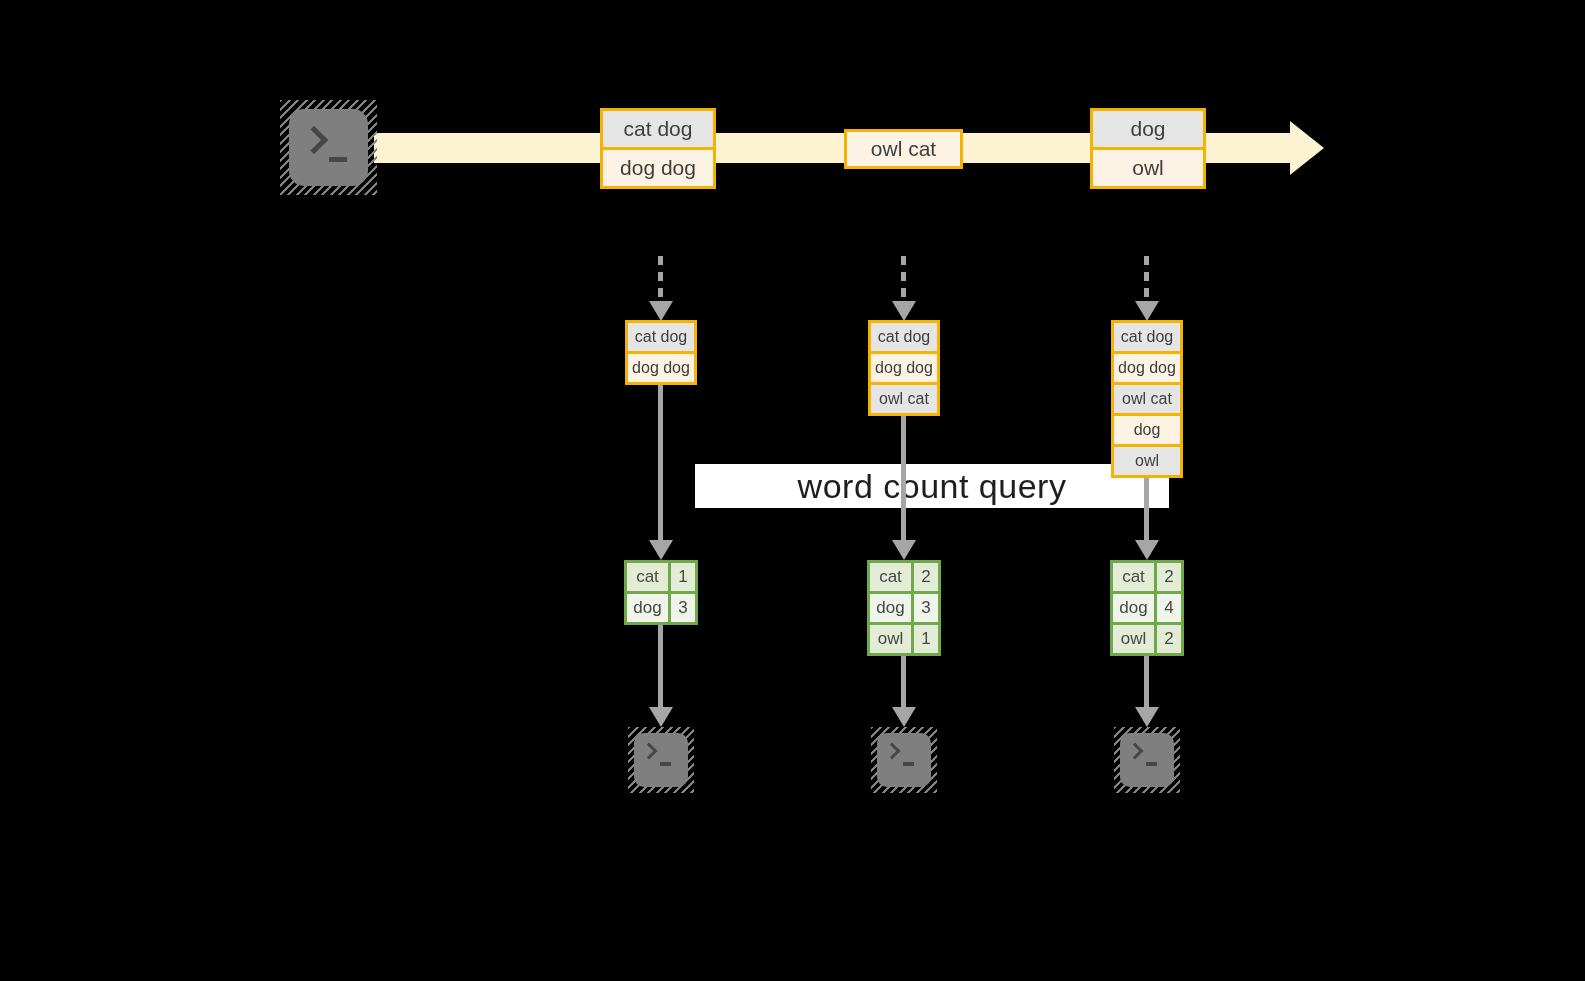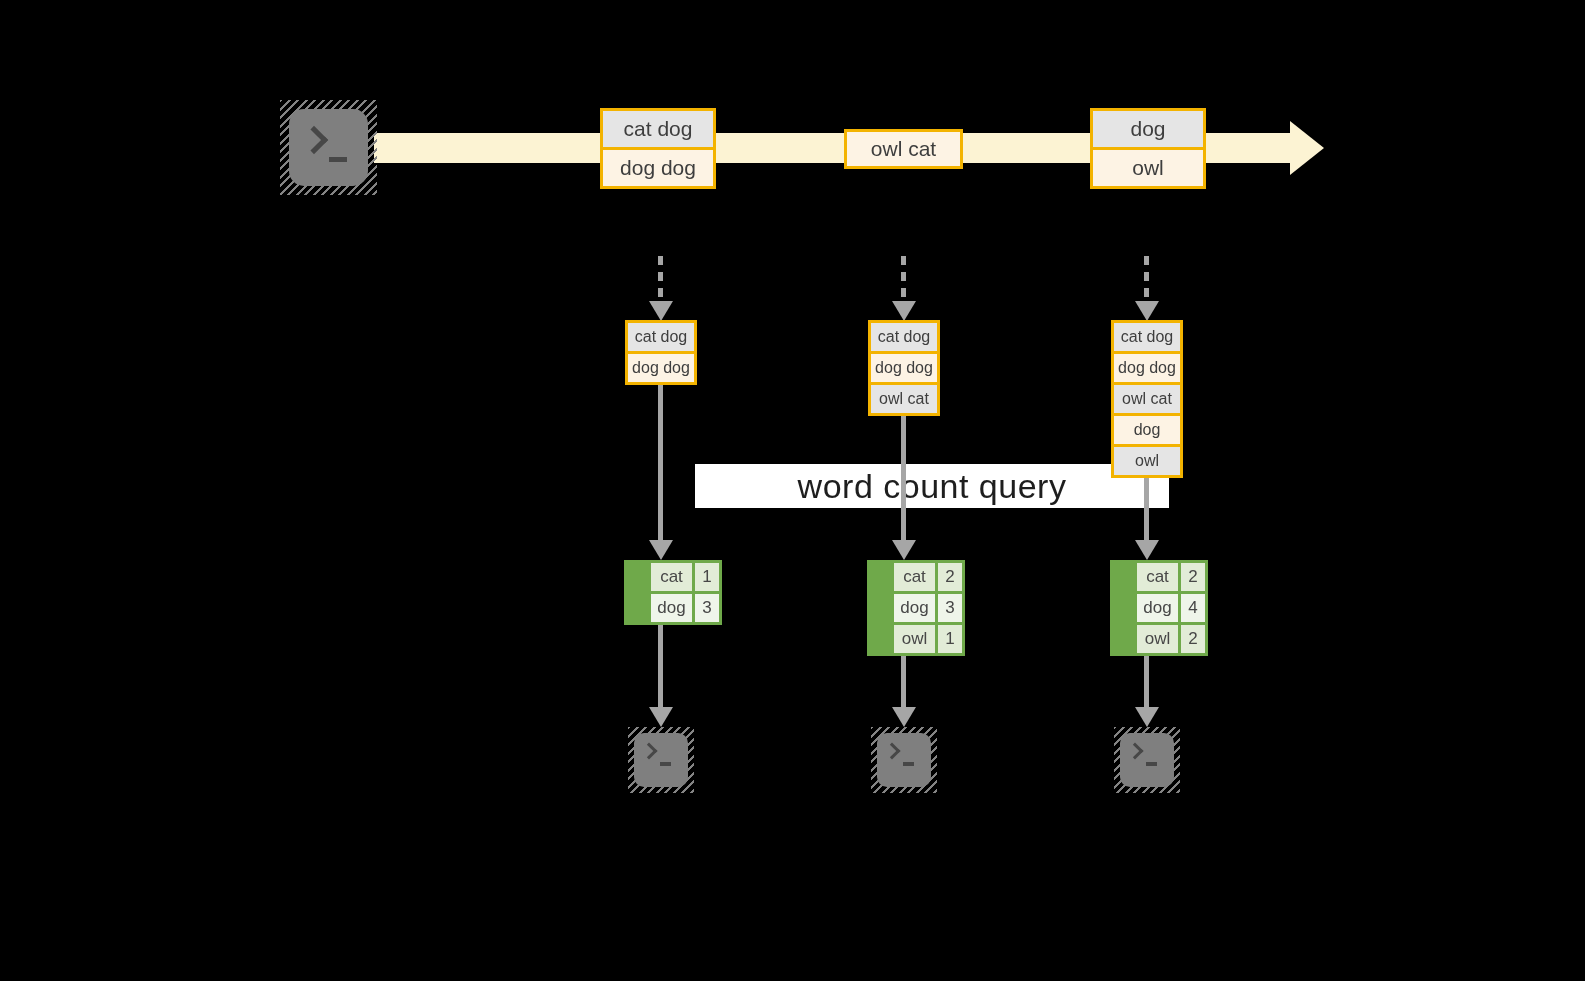--- a/index.html
+++ b/index.html
@@ -45,21 +45,21 @@
   .sline{position:absolute;width:5px;background:#a6a6a6;z-index:2;}
   .ahead{position:absolute;width:0;height:0;z-index:2;
     border-left:12px solid transparent;border-right:12px solid transparent;border-top:20px solid #a6a6a6;}
 
   
   .banner{position:absolute;left:695px;top:464px;width:474px;height:44px;background:#fff;z-index:1;
     text-align:center;line-height:44px;font-size:34px;color:#1e1e1e;letter-spacing:0.5px;}
 
   
   .wc{position:absolute;z-index:3;display:grid;grid-template-columns:41px 24px;gap:3px;
-    background:#6fa94a;border:3px solid #6fa94a;padding-left:24px;}
+    background:#6fa94a;border:3px solid #6fa94a;}
   .wc .cell{height:28px;line-height:28px;text-align:center;font-size:17px;color:#474747;}
   .g-d{background:#e2ecd7;}
   .g-l{background:#eff5ea;}
 </style>
 </head>
 <body>
 
 <div class="canvas">
 
   <div class="term term-lg" style="left:280px;top:100px;width:97px;height:95px">

